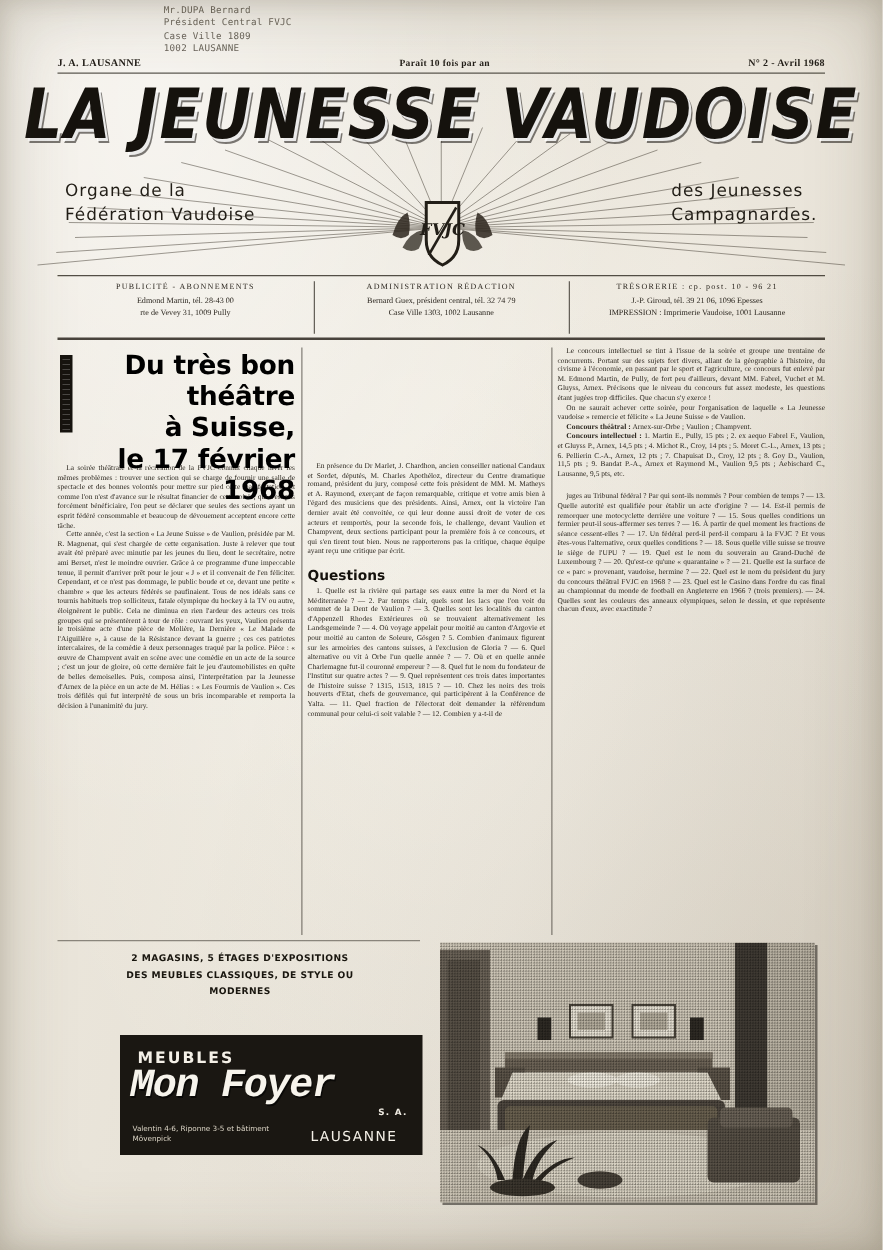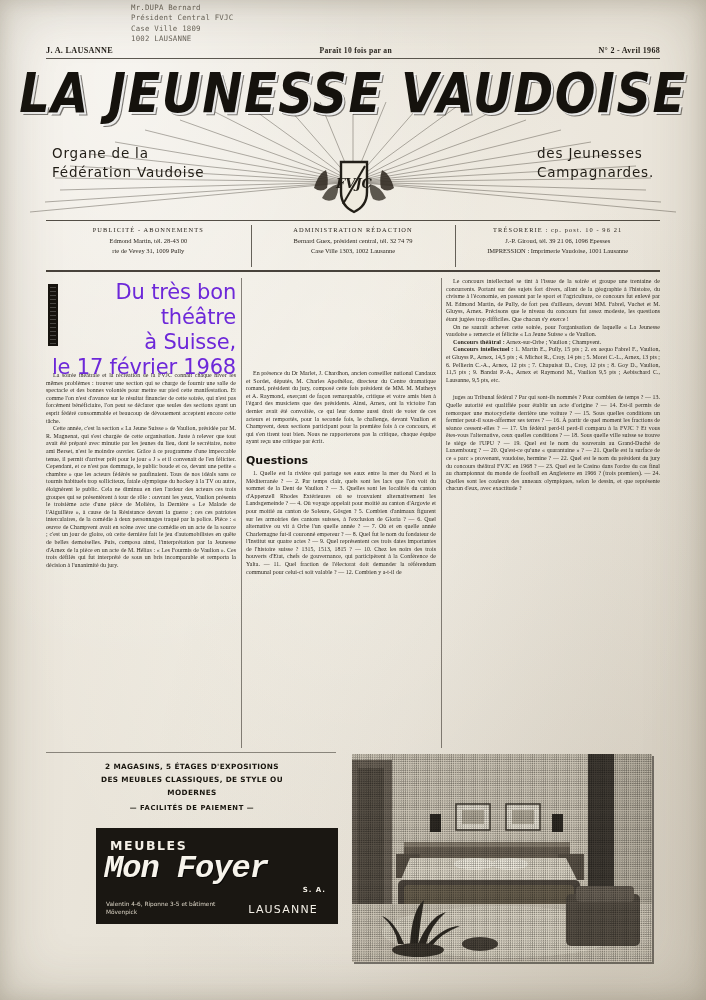--- a/index.html
+++ b/index.html
@@ -89,22 +89,22 @@
   .cols{position:absolute;left:46px;top:278px;width:614px;height:470px;}
   .colrule{position:absolute;top:0;width:1px;background:#2a251d;opacity:.55;}
 
   .col{position:absolute;top:0;}
   .col1{left:0;width:190px;}
   .col2{left:200px;width:190px;}
   .col3{left:400px;width:214px;}
 
   .headline{
     font-family:"DejaVu Sans", sans-serif;
-    font-weight:normal;font-size:21px;line-height:25px;
-    color:#6d28d9;text-align:right;letter-spacing:-.2px;
+    font-weight:bold;font-size:21px;line-height:25px;
+    color:#000000;text-align:right;letter-spacing:-.2px;
     margin:2px 0 0 0;
   }
   .headbar{
     position:absolute;left:2px;top:4px;width:10px;height:62px;
     background:#17140f;
   }
   .headbar:after{
     content:"";position:absolute;inset:2px 2px;
     background:repeating-linear-gradient(0deg, rgba(255,255,255,.22) 0 1px, rgba(0,0,0,0) 1px 4px);
   }
@@ -324,21 +324,20 @@
       </div>
     </div>
 
     <div class="ad">
       <div class="ad-rule"></div>
 
       <div class="ad-text">
         <div>2 MAGASINS, 5 ÉTAGES D'EXPOSITIONS</div>
         <div>DES MEUBLES CLASSIQUES, DE STYLE OU</div>
         <div>MODERNES</div>
-        <div class="fac">— FACILITÉS DE PAIEMENT —</div>
       </div>
 
       <div class="logo">
         <div class="meubles">MEUBLES</div>
         <div class="script">Mon Foyer</div>
         <div class="sa">S. A.</div>
         <div class="addr">Valentin 4-6, Riponne 3-5 et bâtiment Mövenpick</div>
         <div class="city">LAUSANNE</div>
       </div>
 

